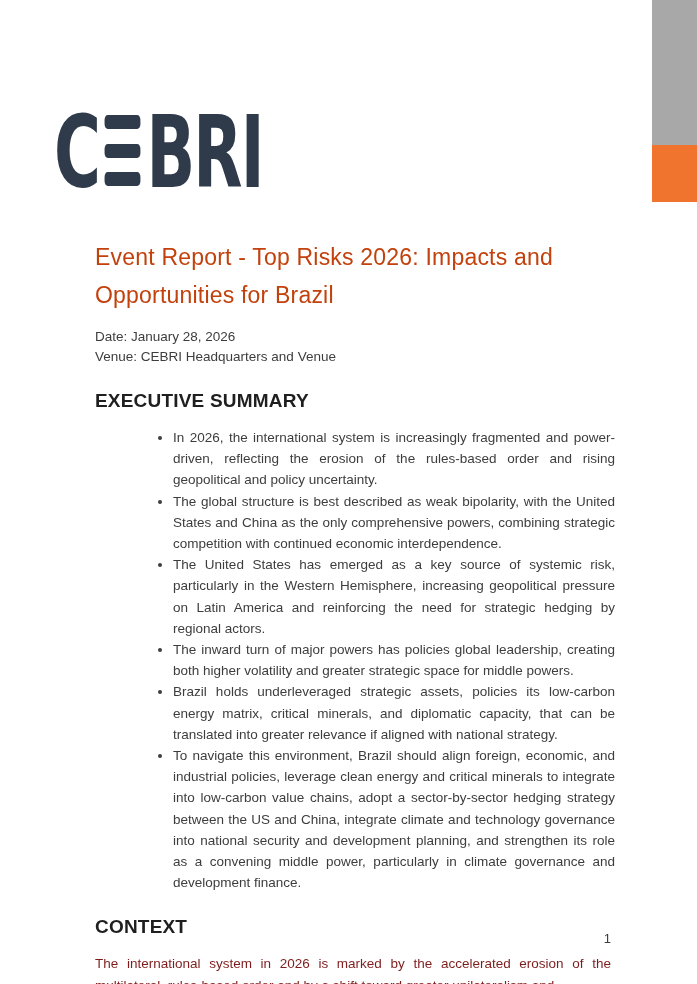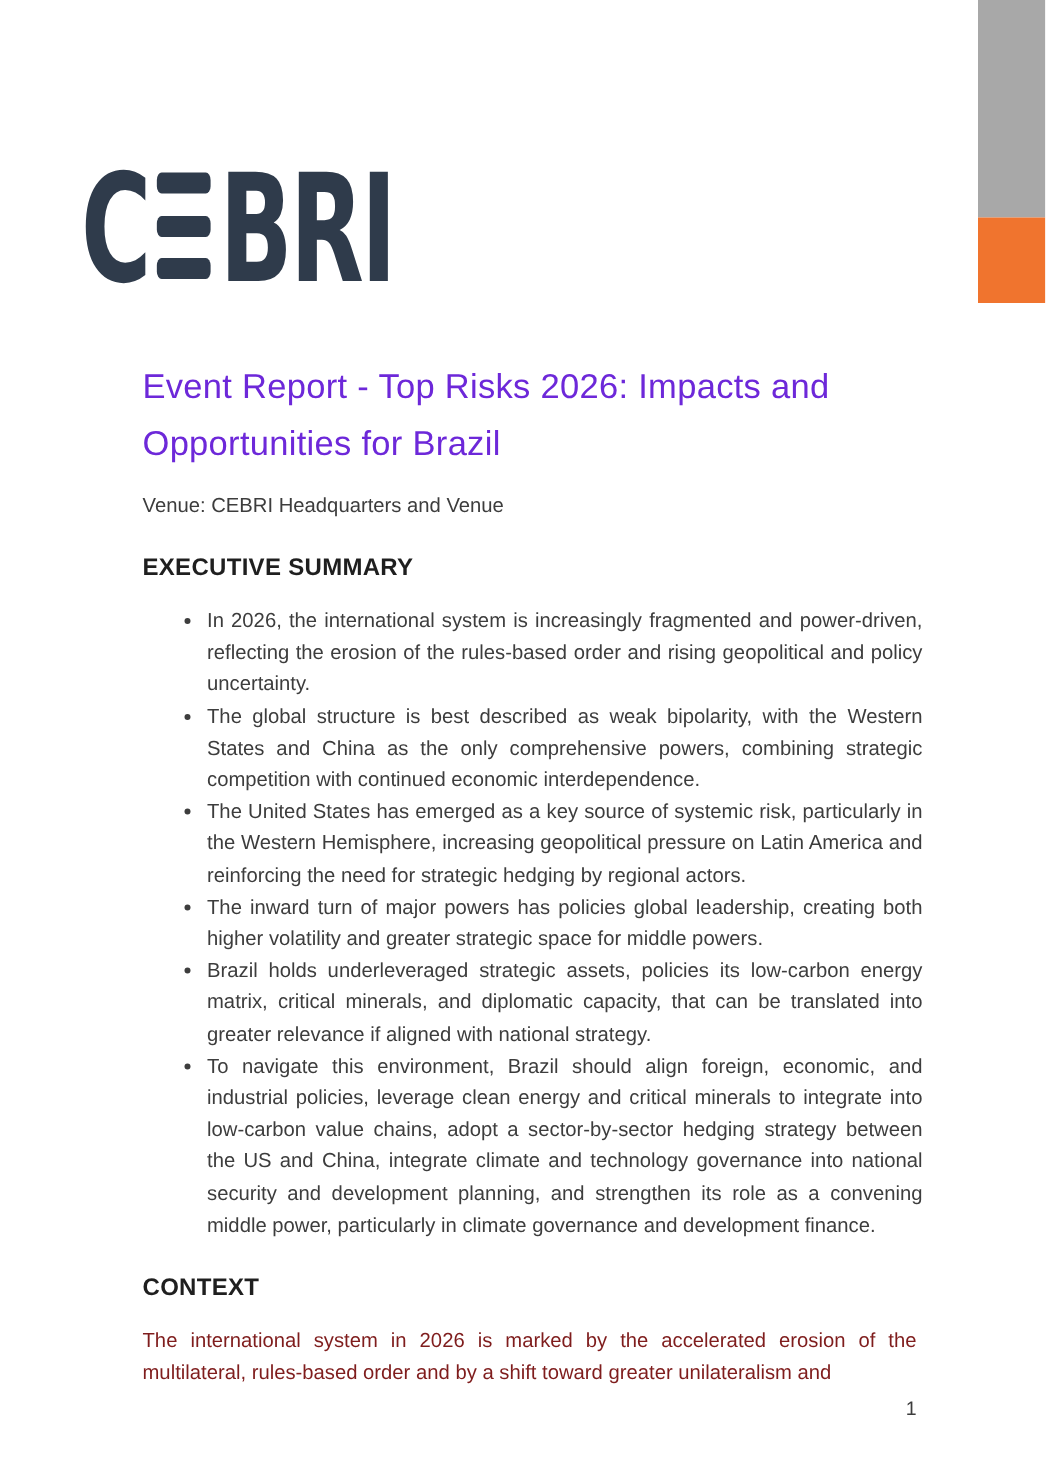--- a/index.html
+++ b/index.html
@@ -73,45 +73,46 @@
     position: absolute;
     left: 95px;
     width: 520px;
     top: 238px;
     color: #3d3d3d;
   }
   .doc-title {
     font-size: 23px;
     font-weight: 400;
     line-height: 38px;
-    color: #6d28d9;
+    color: #c2410c;
     letter-spacing: 0.2px;
     margin: 0 0 13px 0;
   }
   .meta-line {
     font-size: 13.5px;
     line-height: 20px;
     color: #3d3d3d;
   }
   .section-heading {
-    font-size: 16px;
+    font-size: 19px;
     font-weight: 700;
     color: #1f1f1f;
     letter-spacing: 0.2px;
     margin: 23px 0 15px 0;
   }
   .bullet-list {
     margin: 0;
     padding-left: 43px;
   }
   .bullet-list li {
     font-size: 13.5px;
     line-height: 21.2px;
     text-align: justify;
     color: #3d3d3d;
+    margin-left: 35px;
   }
   .body-paragraph {
     font-size: 13.5px;
     line-height: 21.2px;
     text-align: justify;
     color: #7f1d1d;
     margin: 15px 4px 0 0;
   }
 
   .page-number {
@@ -139,27 +140,28 @@
         <span class="bar"></span>
       </span>
       <span class="logo-letters">BRI</span>
     </div>
   </div>
 
   <div class="content">
 
     <h1 class="doc-title">Event Report - Top Risks 2026: Impacts and Opportunities for Brazil</h1>
 
+    <div class="meta-line">Date: January 28, 2026</div>
     <div class="meta-line">Venue: CEBRI Headquarters and Venue</div>
 
     <h2 class="section-heading">EXECUTIVE SUMMARY</h2>
 
     <ul class="bullet-list">
       <li>In 2026, the international system is increasingly fragmented and power-driven, reflecting the erosion of the rules-based order and rising geopolitical and policy uncertainty.</li>
-      <li>The global structure is best described as weak bipolarity, with the Western States and China as the only comprehensive powers, combining strategic competition with continued economic interdependence.</li>
+      <li>The global structure is best described as weak bipolarity, with the United States and China as the only comprehensive powers, combining strategic competition with continued economic interdependence.</li>
       <li>The United States has emerged as a key source of systemic risk, particularly in the Western Hemisphere, increasing geopolitical pressure on Latin America and reinforcing the need for strategic hedging by regional actors.</li>
       <li>The inward turn of major powers has policies global leadership, creating both higher volatility and greater strategic space for middle powers.</li>
       <li>Brazil holds underleveraged strategic assets, policies its low-carbon energy matrix, critical minerals, and diplomatic capacity, that can be translated into greater relevance if aligned with national strategy.</li>
       <li>To navigate this environment, Brazil should align foreign, economic, and industrial policies, leverage clean energy and critical minerals to integrate into low-carbon value chains, adopt a sector-by-sector hedging strategy between the US and China, integrate climate and technology governance into national security and development planning, and strengthen its role as a convening middle power, particularly in climate governance and development finance.</li>
     </ul>
 
     <h2 class="section-heading">CONTEXT</h2>
 
     <p class="body-paragraph">The international system in 2026 is marked by the accelerated erosion of the multilateral, rules-based order and by a shift toward greater unilateralism and</p>
 

